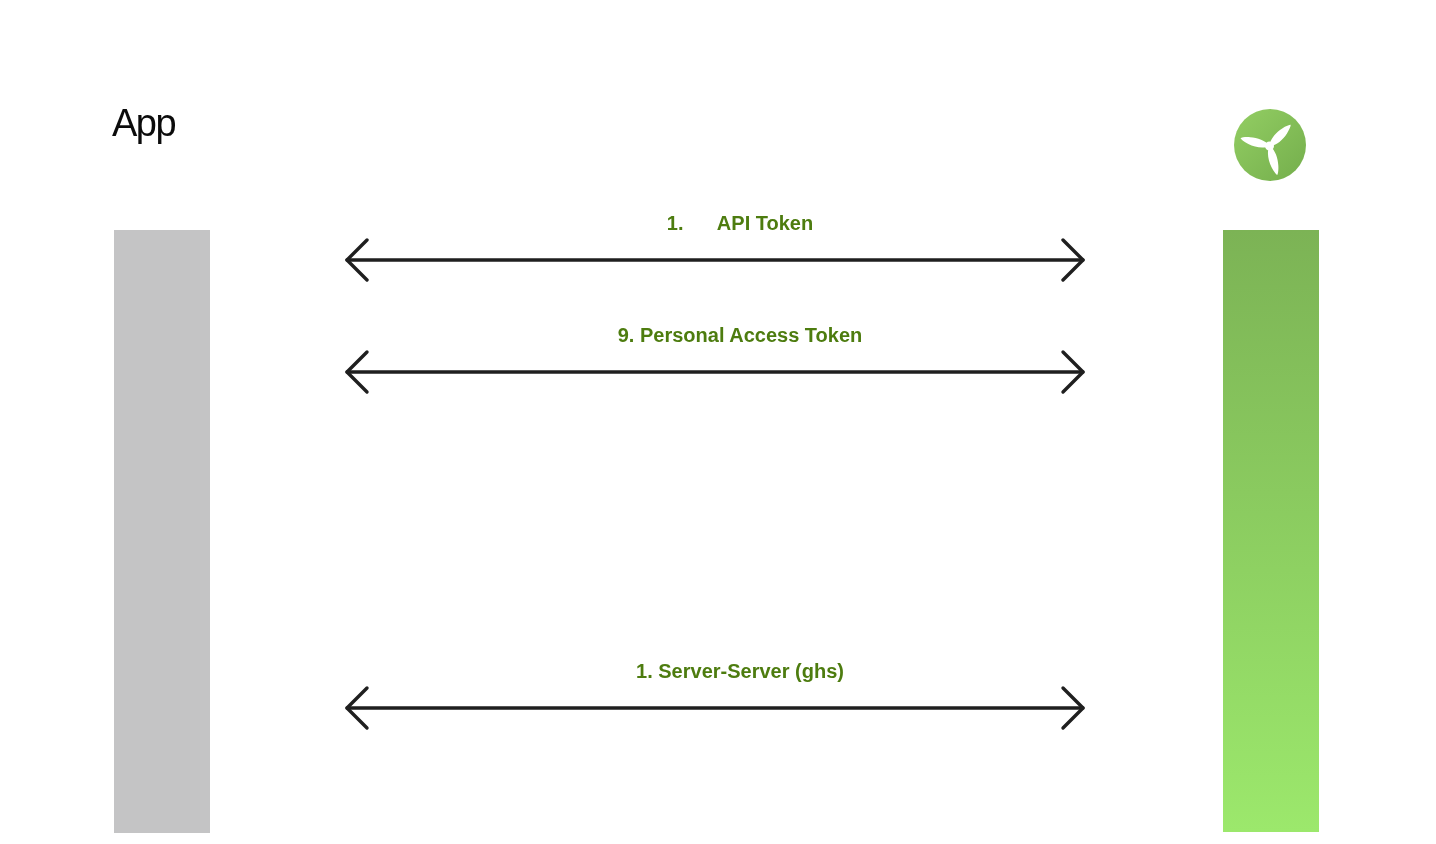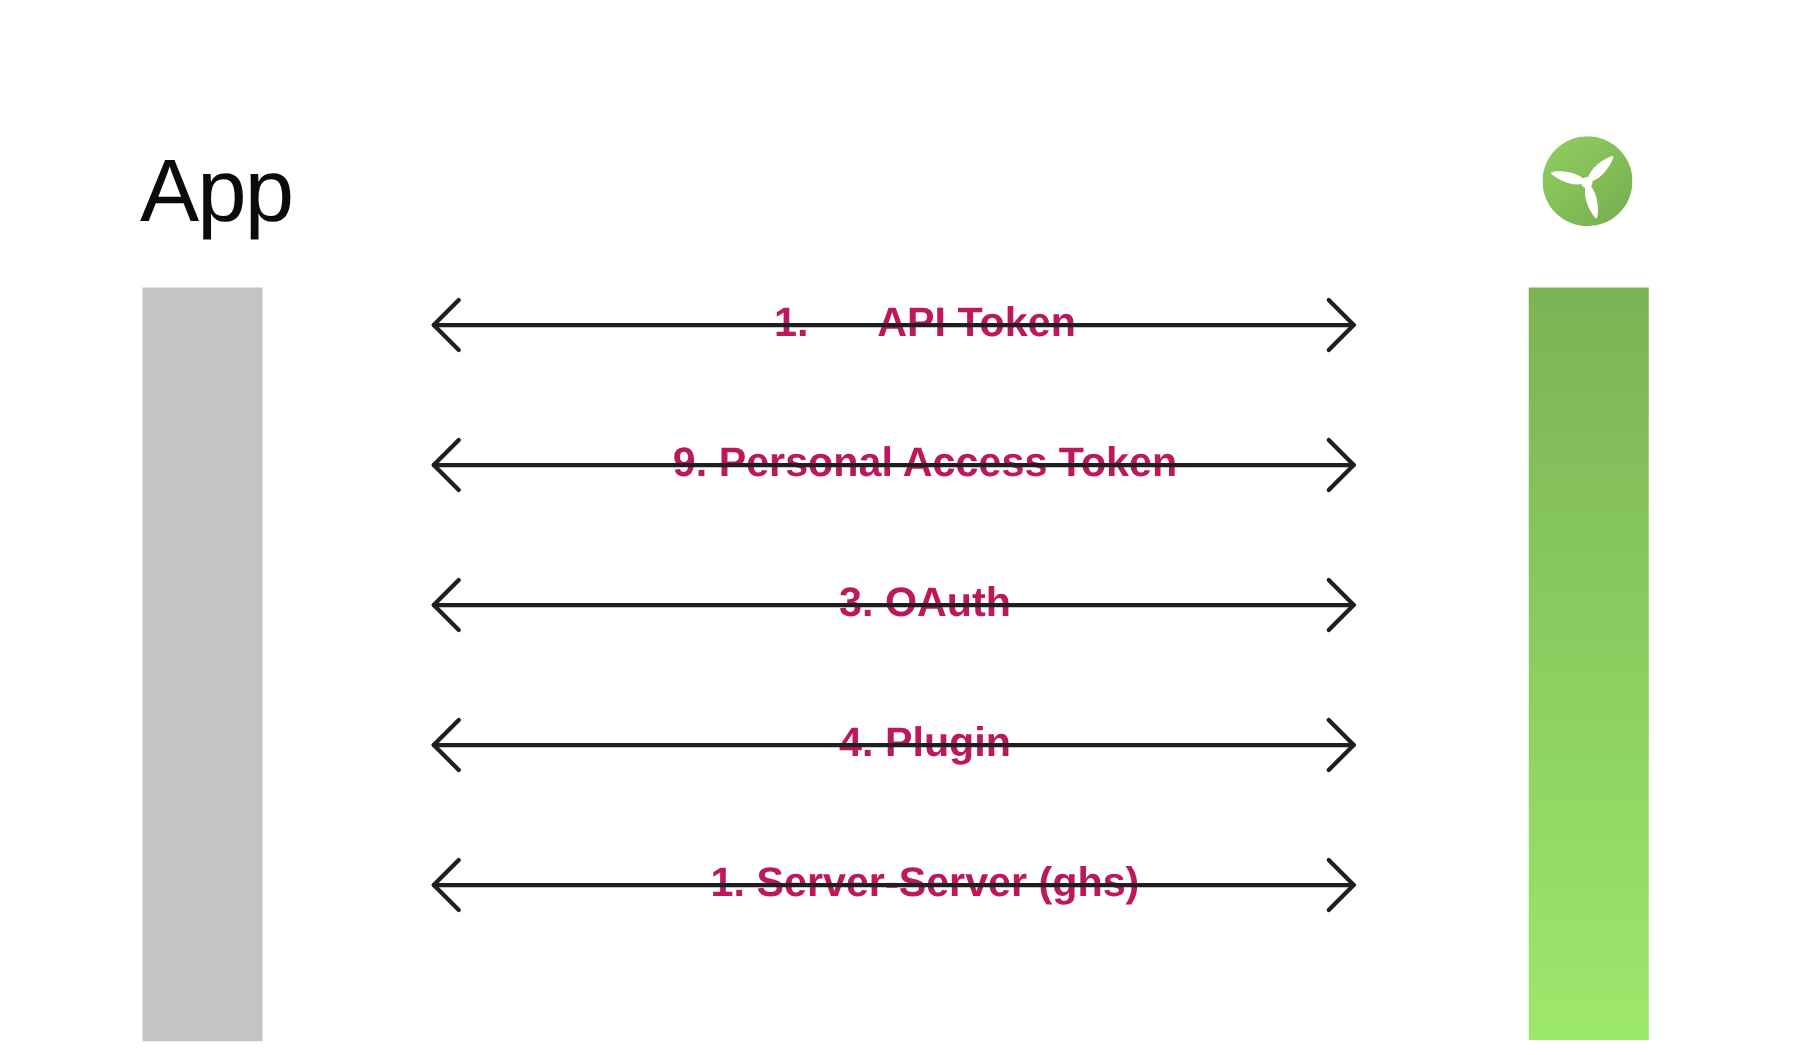--- a/index.html
+++ b/index.html
@@ -11,22 +11,22 @@
   .canvas {
     position: relative;
     width: 1436px;
     height: 844px;
     background: #ffffff;
     overflow: hidden;
   }
   .app-title {
     position: absolute;
     left: 112px;
-    top: 113px;
-    font-size: 71px;
+    top: 102px;
+    font-size: 38px;
     font-weight: 400;
     letter-spacing: -1.5px;
     color: #0b0b0b;
     line-height: 1.15;
   }
   .logo {
     position: absolute;
     left: 1234px;
     top: 109px;
     width: 72px;
@@ -56,25 +56,24 @@
   .conn-label {
     position: absolute;
     top: 0;
     left: 0;
     width: 100%;
     height: 34px;
     line-height: 34px;
     text-align: center;
     padding-left: 50px;
     box-sizing: border-box;
-    font-size: 33px;
+    font-size: 20px;
     font-weight: 700;
-    color: #be185d;
+    color: #4d7c0f;
     white-space: pre;
-    margin-top: 35px;
   }
   .conn-arrow {
     position: absolute;
     top: 28px;
     left: 0;
     display: block;
   }
 </style>
 </head>
 <body>
@@ -125,41 +124,21 @@
     <div class="conn-label">9. Personal Access Token</div>
     <svg class="conn-arrow" width="744" height="52" viewBox="0 0 744 52">
       <g stroke="#1f1f1f" stroke-width="3.4" fill="none" stroke-linecap="round" stroke-linejoin="round">
         <path d="M24 6 L4 26 L24 46"></path>
         <path d="M720 6 L740 26 L720 46"></path>
         <line x1="4" y1="26" x2="740" y2="26"></line>
       </g>
     </svg>
   </div>
 
-  <div class="conn" style="top:430px">
-    <div class="conn-label">3. OAuth</div>
-    <svg class="conn-arrow" width="744" height="52" viewBox="0 0 744 52">
-      <g stroke="#1f1f1f" stroke-width="3.4" fill="none" stroke-linecap="round" stroke-linejoin="round">
-        <path d="M24 6 L4 26 L24 46"></path>
-        <path d="M720 6 L740 26 L720 46"></path>
-        <line x1="4" y1="26" x2="740" y2="26"></line>
-      </g>
-    </svg>
-  </div>
 
-  <div class="conn" style="top:542px">
-    <div class="conn-label">4. Plugin</div>
-    <svg class="conn-arrow" width="744" height="52" viewBox="0 0 744 52">
-      <g stroke="#1f1f1f" stroke-width="3.4" fill="none" stroke-linecap="round" stroke-linejoin="round">
-        <path d="M24 6 L4 26 L24 46"></path>
-        <path d="M720 6 L740 26 L720 46"></path>
-        <line x1="4" y1="26" x2="740" y2="26"></line>
-      </g>
-    </svg>
-  </div>
 
   <div class="conn" style="top:654px">
     <div class="conn-label">1. Server-Server (ghs)</div>
     <svg class="conn-arrow" width="744" height="52" viewBox="0 0 744 52">
       <g stroke="#1f1f1f" stroke-width="3.4" fill="none" stroke-linecap="round" stroke-linejoin="round">
         <path d="M24 6 L4 26 L24 46"></path>
         <path d="M720 6 L740 26 L720 46"></path>
         <line x1="4" y1="26" x2="740" y2="26"></line>
       </g>
     </svg>

